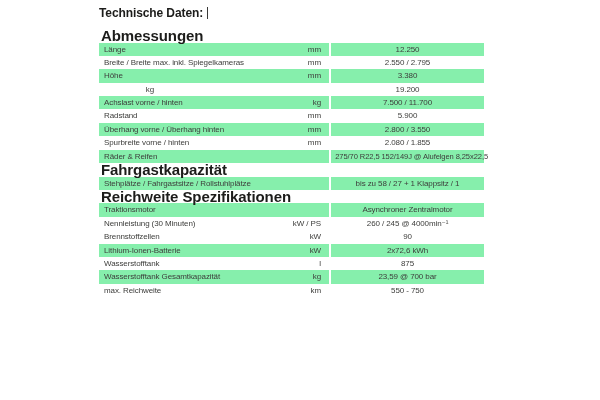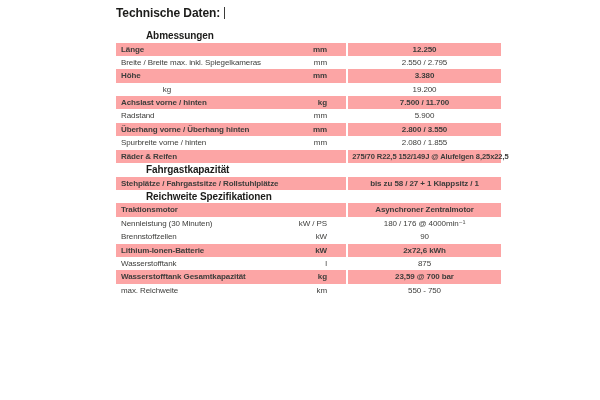--- a/index.html
+++ b/index.html
@@ -10,21 +10,21 @@
   body {
     width: 600px;
     height: 400px;
     position: relative;
     overflow: hidden;
     font-family: "Liberation Sans", "DejaVu Sans", sans-serif;
     -webkit-font-smoothing: antialiased;
   }
   .content {
     position: absolute;
-    left: 116px;
+    left: 99px;
     top: 6px;
     width: 385px;
   }
   .doc-title {
     font-size: 12px;
     font-weight: bold;
     color: #1c1c1a;
     letter-spacing: -0.1px;
     line-height: 14px;
     height: 14px;
@@ -32,60 +32,59 @@
   }
   .caret {
     display: inline-block;
     width: 1px;
     height: 12px;
     background: #3a3a38;
     margin-left: 4px;
     vertical-align: -2px;
   }
   .section-heading {
-    font-size: 10px;
+    font-size: 15px;
     font-weight: bold;
     color: #1c1c1a;
     letter-spacing: -0.1px;
     padding: 2px 0 2px 2px;
     line-height: 9.5px;
     height: 9.5px;
     white-space: nowrap;
-    margin-left: 28px;
   }
   .section:first-of-type .section-heading {
     margin-top: 9px;
   }
   .spec-row {
     display: flex;
     align-items: stretch;
     height: 13.4px;
     line-height: 13.4px;
     font-size: 8px;
     color: #3d3d3b;
     letter-spacing: -0.1px;
   }
-  .spec-row.stripe { background: #fca5a5; font-weight: bold; }
+  .spec-row.stripe { background: #86efac; }
   .row-left {
     flex: 1;
     display: flex;
     min-width: 0;
     border-right: 2px solid #ffffff;
   }
   .row-label {
     flex: 1;
     padding-left: 5px;
     white-space: nowrap;
     overflow: visible;
     transform-origin: left center;
   }
   .row-unit {
     width: 55px;
     text-align: right;
-    padding-right: 19px;
+    padding-right: 8px;
     white-space: nowrap;
   }
   .row-value {
     width: 153px;
     text-align: center;
     white-space: nowrap;
     overflow: visible;
     transform-origin: center center;
   }
 </style>
@@ -179,21 +178,21 @@
             <span class="row-label">Traktionsmotor</span>
             <span class="row-unit"></span>
           </div>
           <div class="row-value">Asynchroner Zentralmotor</div>
         </div>
         <div class="spec-row">
           <div class="row-left">
             <span class="row-label">Nennleistung (30 Minuten)</span>
             <span class="row-unit">kW / PS</span>
           </div>
-          <div class="row-value">180 / 176 @ 4000min⁻¹</div>
+          <div class="row-value">260 / 245 @ 4000min⁻¹</div>
         </div>
         <div class="spec-row">
           <div class="row-left">
             <span class="row-label">Brennstoffzellen</span>
             <span class="row-unit">kW</span>
           </div>
           <div class="row-value">90</div>
         </div>
         <div class="spec-row stripe">
           <div class="row-left">

